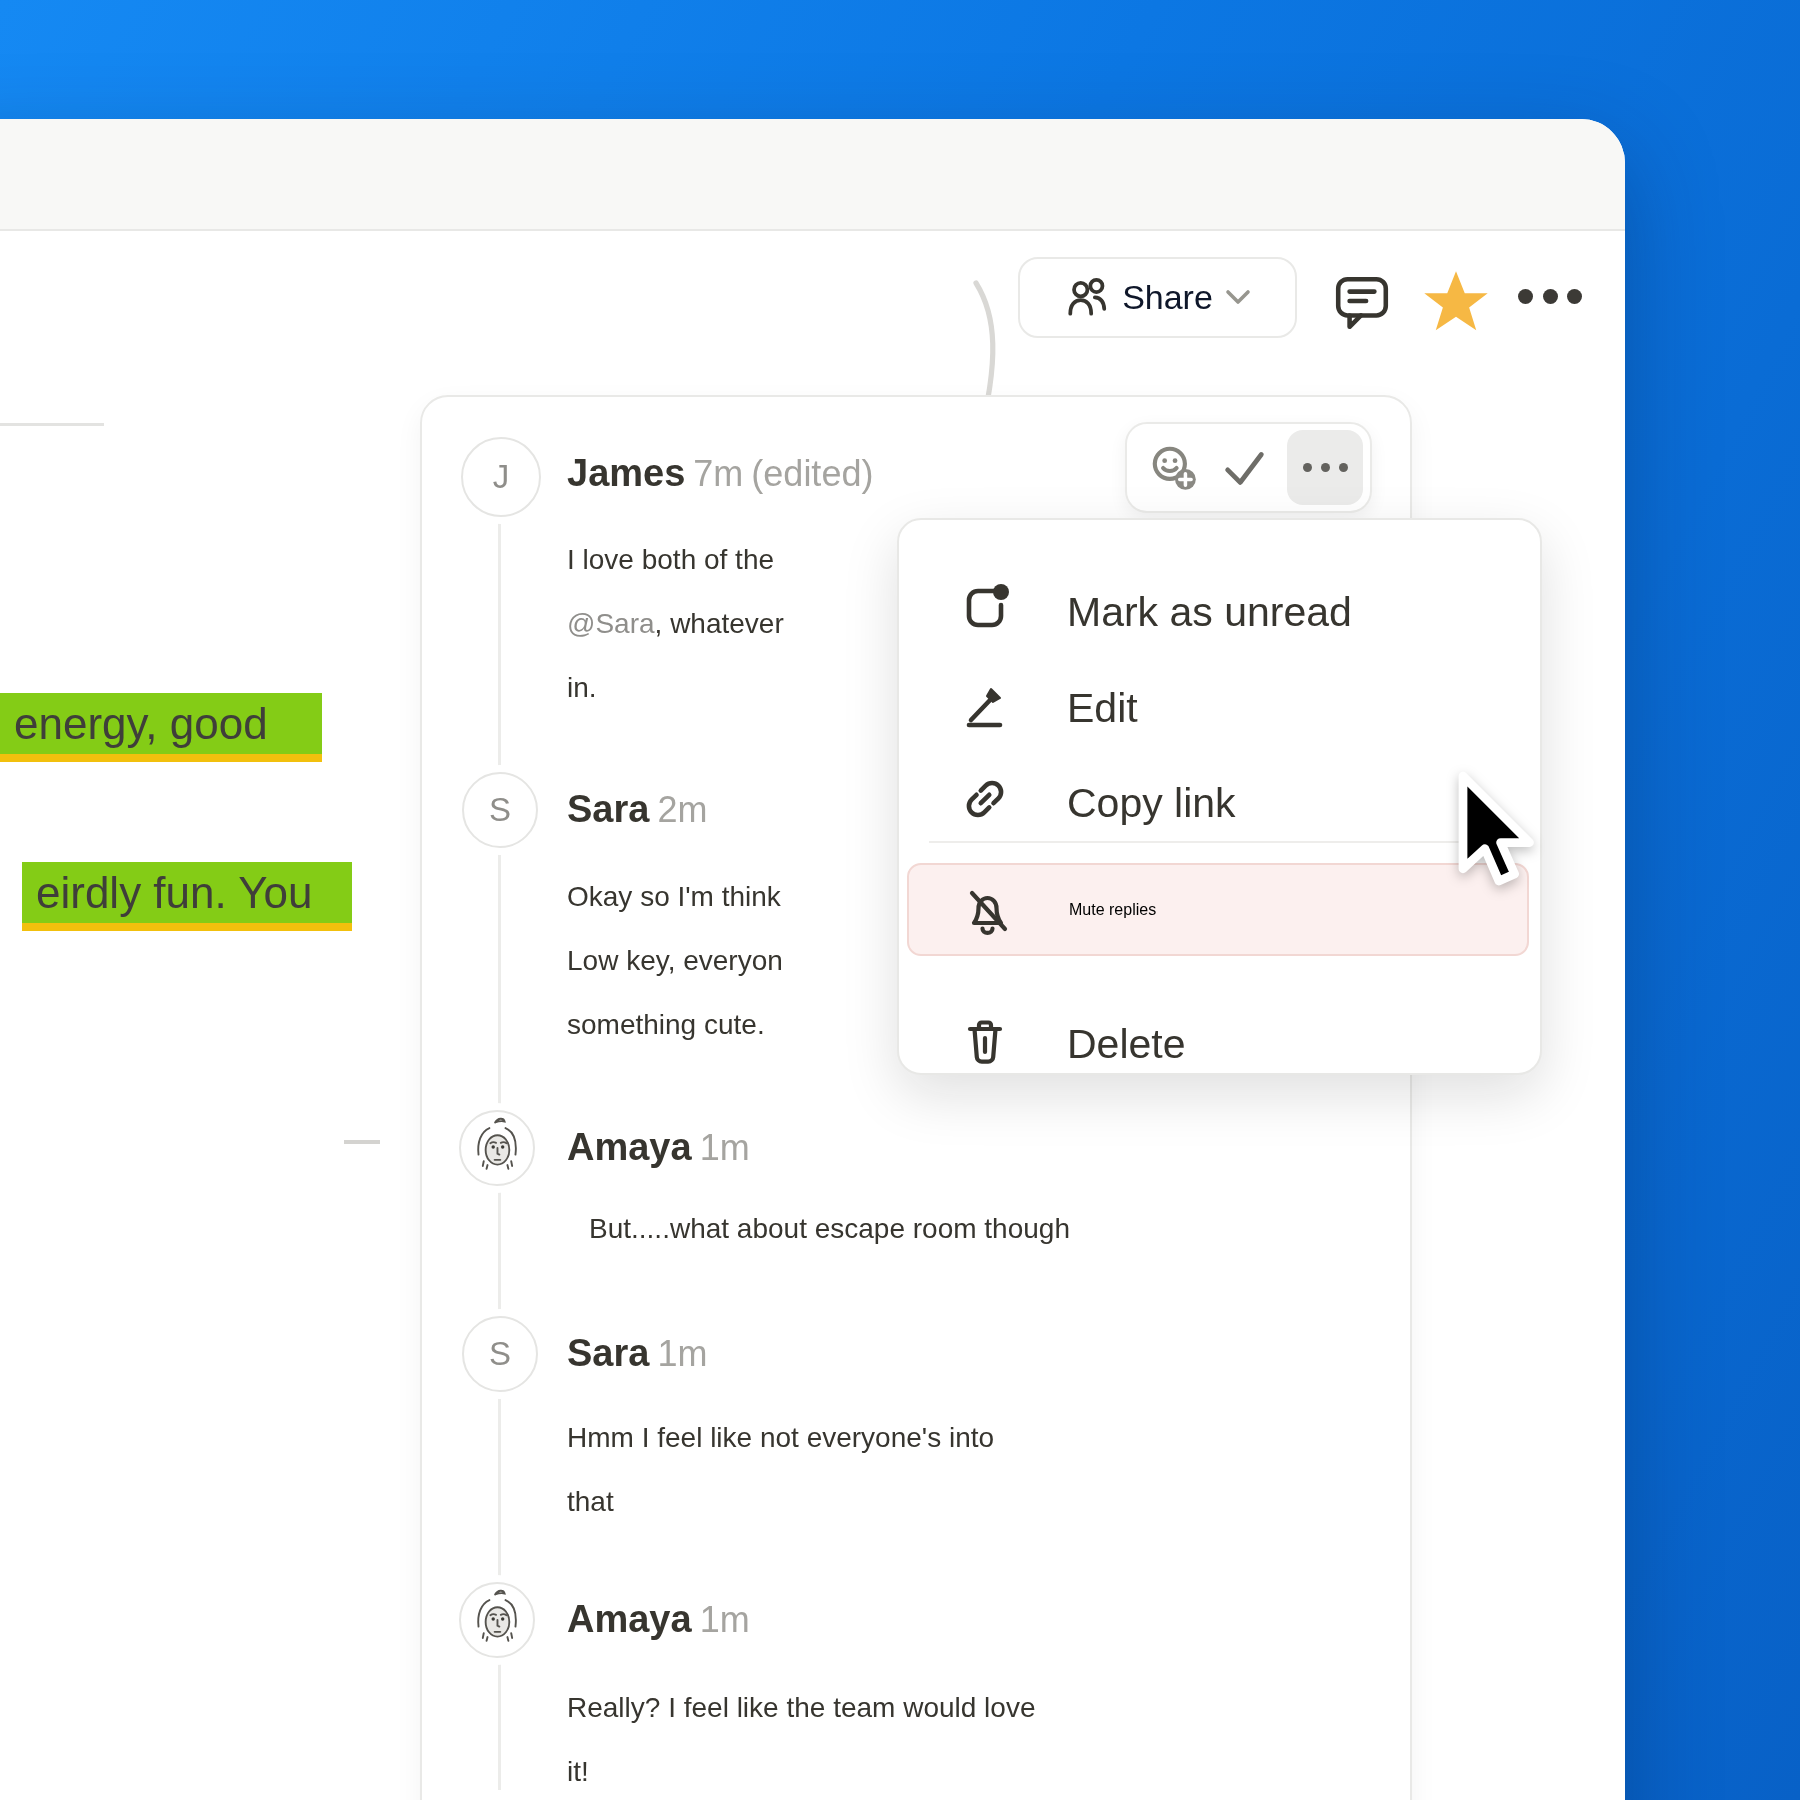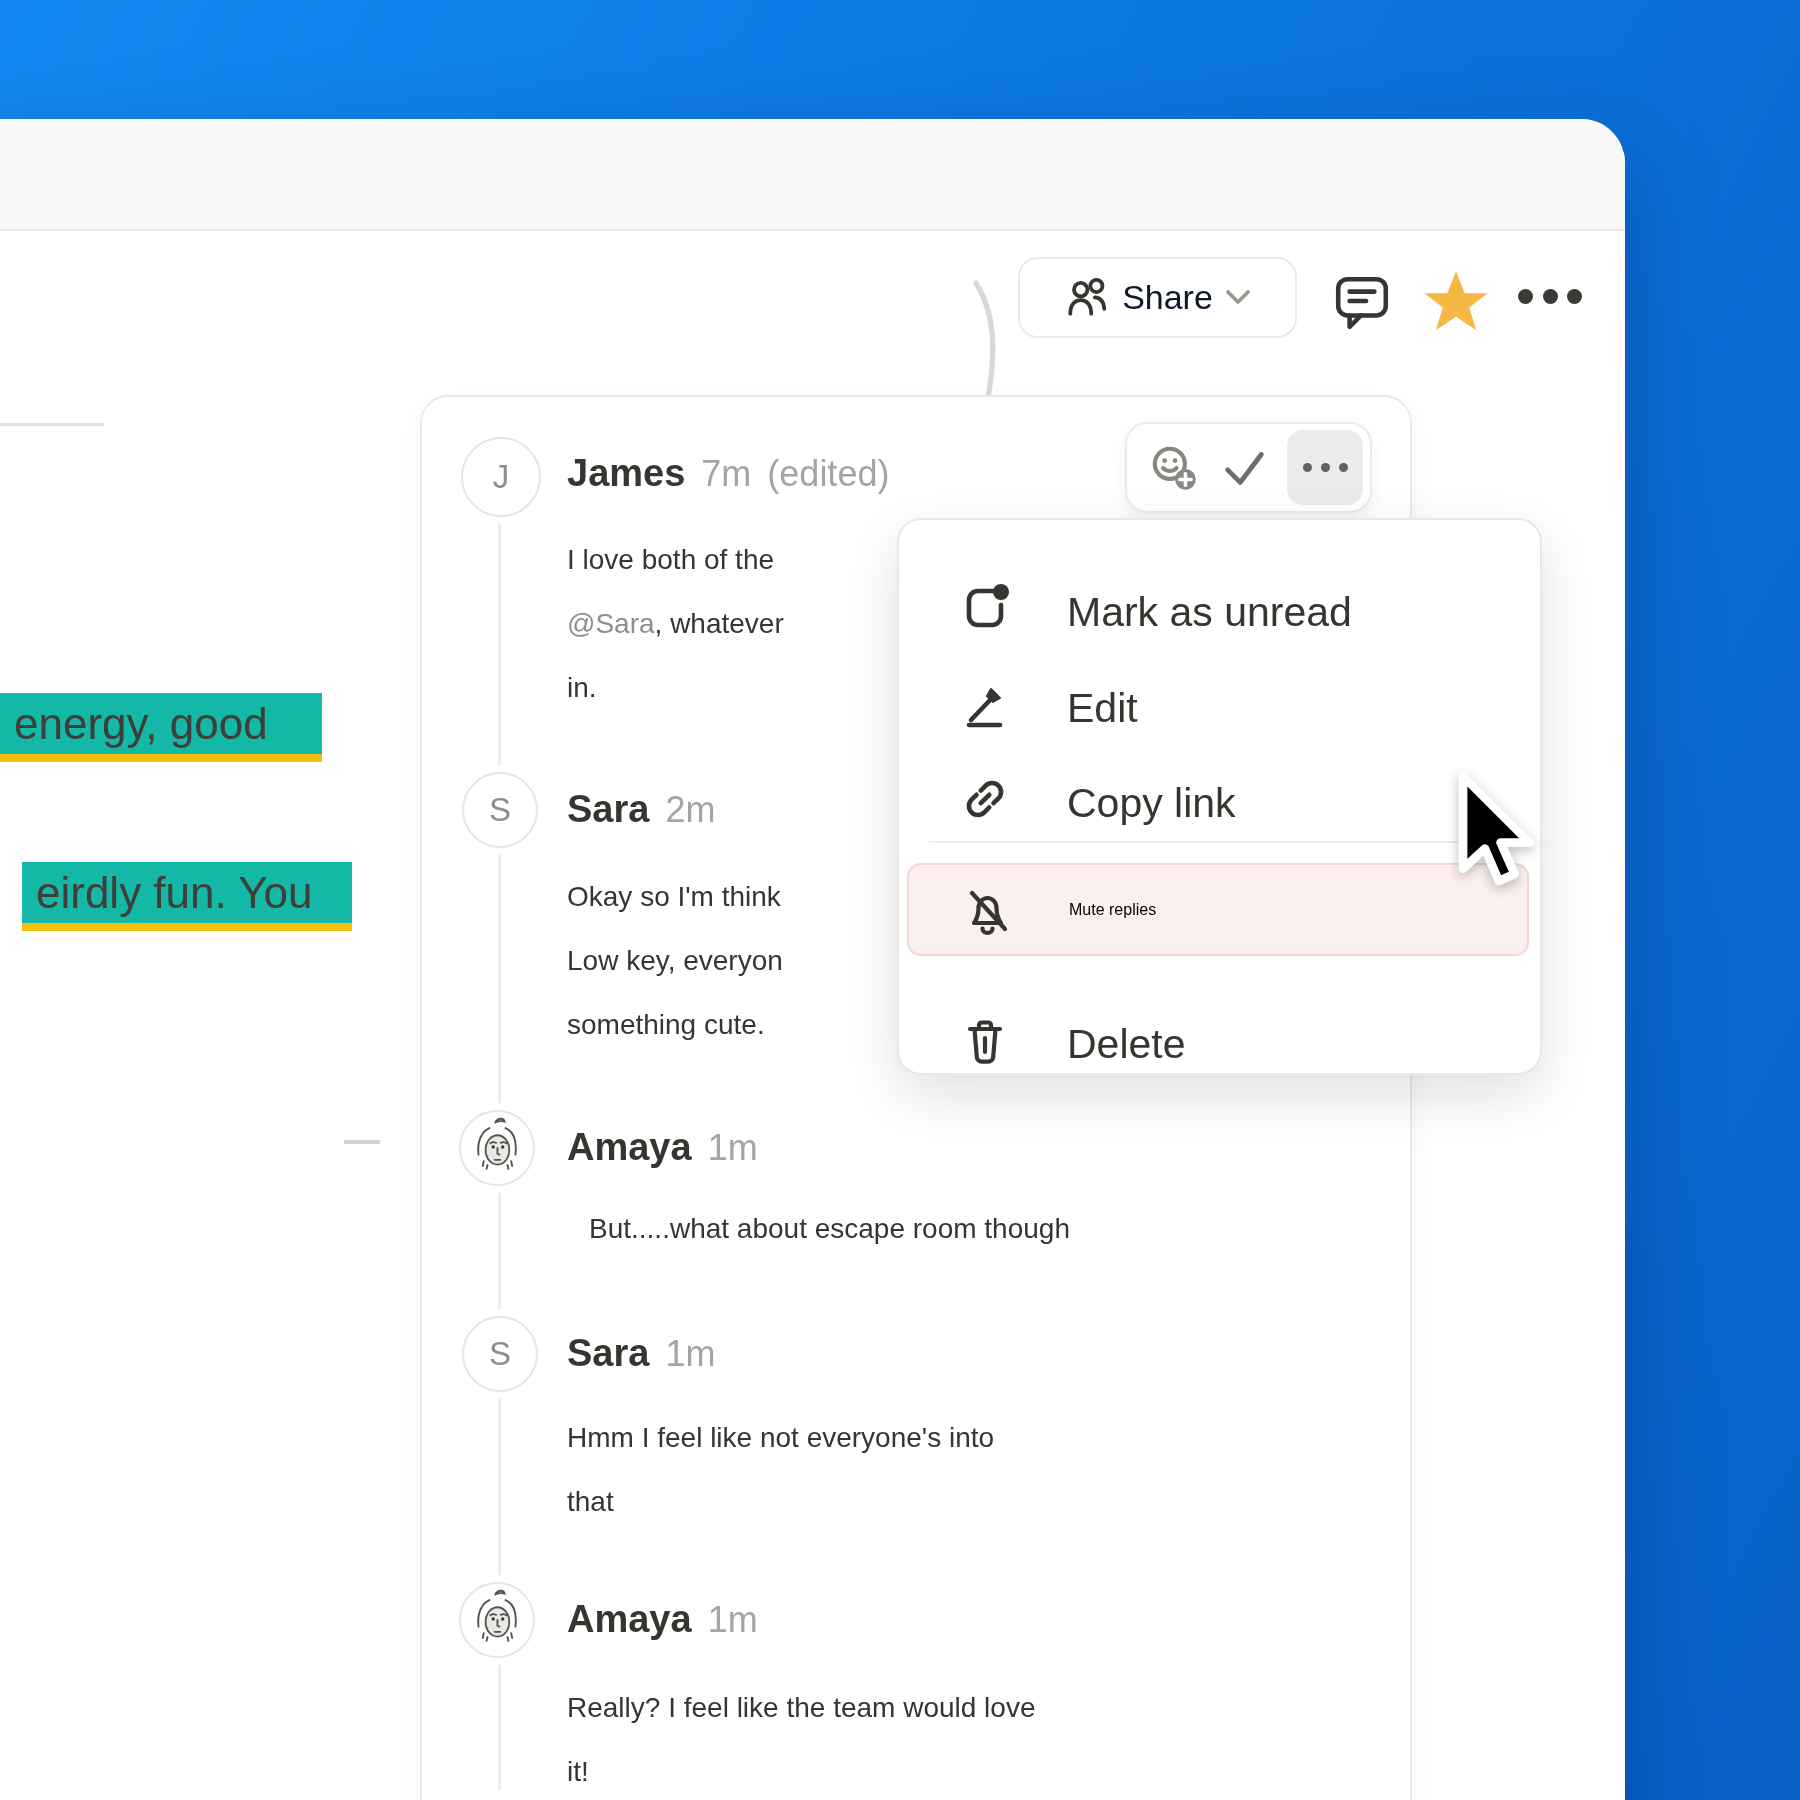--- a/index.html
+++ b/index.html
@@ -12,30 +12,30 @@
   
   .share-btn{position:absolute;left:1098px;top:138px;width:279px;height:81px;box-sizing:border-box;
     background:#fff;border:2px solid #e9e9e7;border-radius:20px;display:flex;align-items:center;justify-content:center;gap:12px;cursor:default;}
   .share-label{font-size:34px;font-weight:500;color:#0f172a;}
   .arc-decor{position:absolute;left:1048px;top:140px;}
   .icon-btn{position:absolute;display:flex;align-items:center;justify-content:center;}
   .top-dots{position:absolute;left:1598px;top:162px;width:64px;height:30px;display:flex;align-items:center;justify-content:space-between;}
   .top-dots i{width:15px;height:15px;border-radius:50%;background:#3c3a36;}
   
   .doc-line{position:absolute;background:#e3e3e1;}
-  .hl{position:absolute;left:80px;background:#14b8a6;border-bottom:8px solid #f2c00d;display:flex;align-items:center;
+  .hl{position:absolute;left:80px;background:#84cc16;border-bottom:8px solid #f2c00d;display:flex;align-items:center;
     font-size:44px;color:#3f3e3a;padding-left:14px;box-sizing:border-box;}
   .doc-dash{position:absolute;left:424px;top:1021px;width:36px;height:4px;background:#d4d3d0;}
   
   .card{position:absolute;left:500px;top:276px;width:992px;height:1530px;box-sizing:border-box;
     background:#fff;border:2px solid #e9e9e7;border-radius:28px;box-shadow:0 10px 28px rgba(0,0,0,.05);}
   .threadline{position:absolute;left:578px;top:401px;width:3px;height:1270px;background:#ececea;}
   .avatar{position:absolute;box-sizing:border-box;background:#fff;border:2px solid #e5e5e3;border-radius:50%;
     display:flex;align-items:center;justify-content:center;font-size:33px;color:#8f8e8a;box-shadow:0 0 0 7px #fff;}
-  .nrow{position:absolute;display:flex;align-items:baseline;gap:16px;}
+  .nrow{position:absolute;display:flex;align-items:baseline;gap:8px;}
   .cname{font-size:38px;font-weight:700;color:#37352f;}
   .ctime{font-size:36px;color:#a5a4a0;}
   .msg{position:absolute;font-size:28px;line-height:64px;color:#37352f;white-space:nowrap;}
   .mention{color:#8f8e8b;}
   
   .htb{position:absolute;left:1205px;top:303px;width:247px;height:91px;box-sizing:border-box;background:#fff;
     border:2px solid #eaeae8;border-radius:22px;box-shadow:0 6px 18px rgba(0,0,0,.06);display:flex;align-items:center;padding-left:20px;gap:18px;z-index:3;}
   .htb-more{width:78px;height:75px;margin-left:auto;margin-right:7px;background:#ebebea;border-radius:16px;
     display:flex;align-items:center;justify-content:center;gap:9px;}
   .htb-more i{width:9px;height:9px;border-radius:50%;background:#63625e;}

